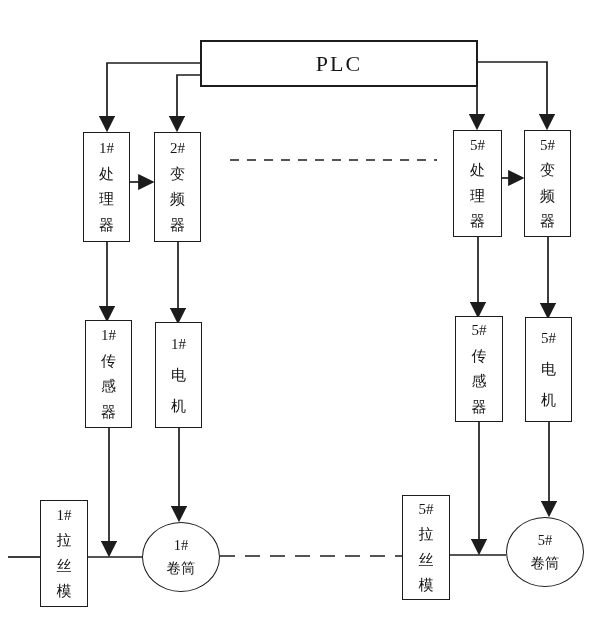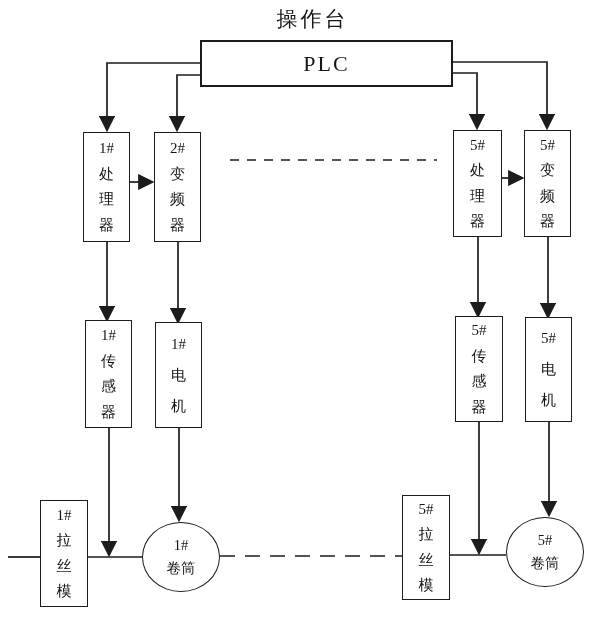--- a/index.html
+++ b/index.html
@@ -49,23 +49,22 @@
       <line x1="479" y1="422" x2="479" y2="553" marker-end="url(#arr)"></line>
       <line x1="549" y1="422" x2="549" y2="515" marker-end="url(#arr)"></line>
 
       <line x1="8" y1="557" x2="40" y2="557"></line>
       <line x1="88" y1="557" x2="143" y2="557"></line>
       <line x1="220" y1="556" x2="402" y2="556" stroke-dasharray="15,10"></line>
       <line x1="450" y1="555" x2="506" y2="555"></line>
     </g>
   </svg>
 
-  <div id="console-title">操作台</div>
 
-  <div class="box" id="plc-box" style="left:200px;top:40px;width:253px;height:47px;border-width:2px;">
+  <div class="box" id="plc-box" style="left:200px;top:40px;width:278px;height:47px;border-width:2px;">
     <span>PLC</span>
   </div>
 
   <div class="box" style="left:83px;top:132px;width:47px;height:110px;">
     <span class="vlabel">1#
 处
 理
 器</span>
   </div>
   <div class="box" style="left:154px;top:132px;width:47px;height:110px;">

